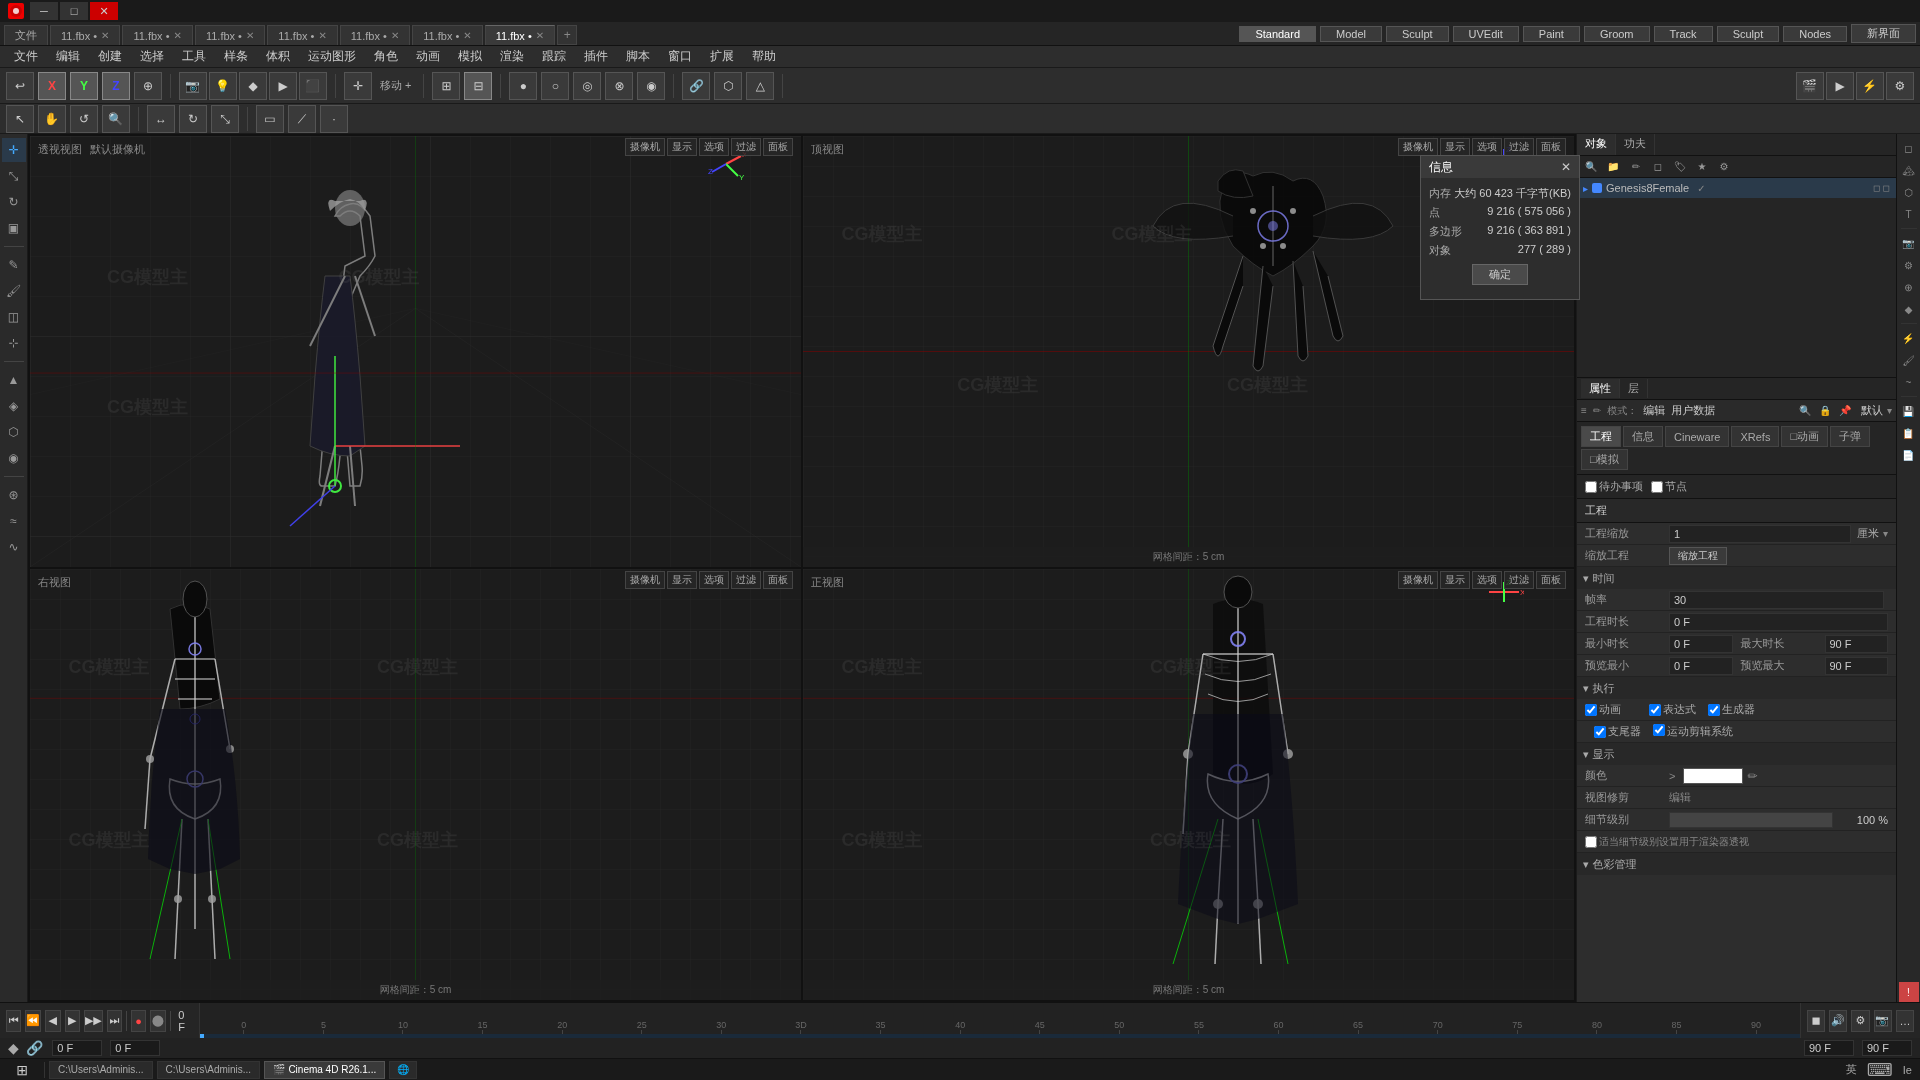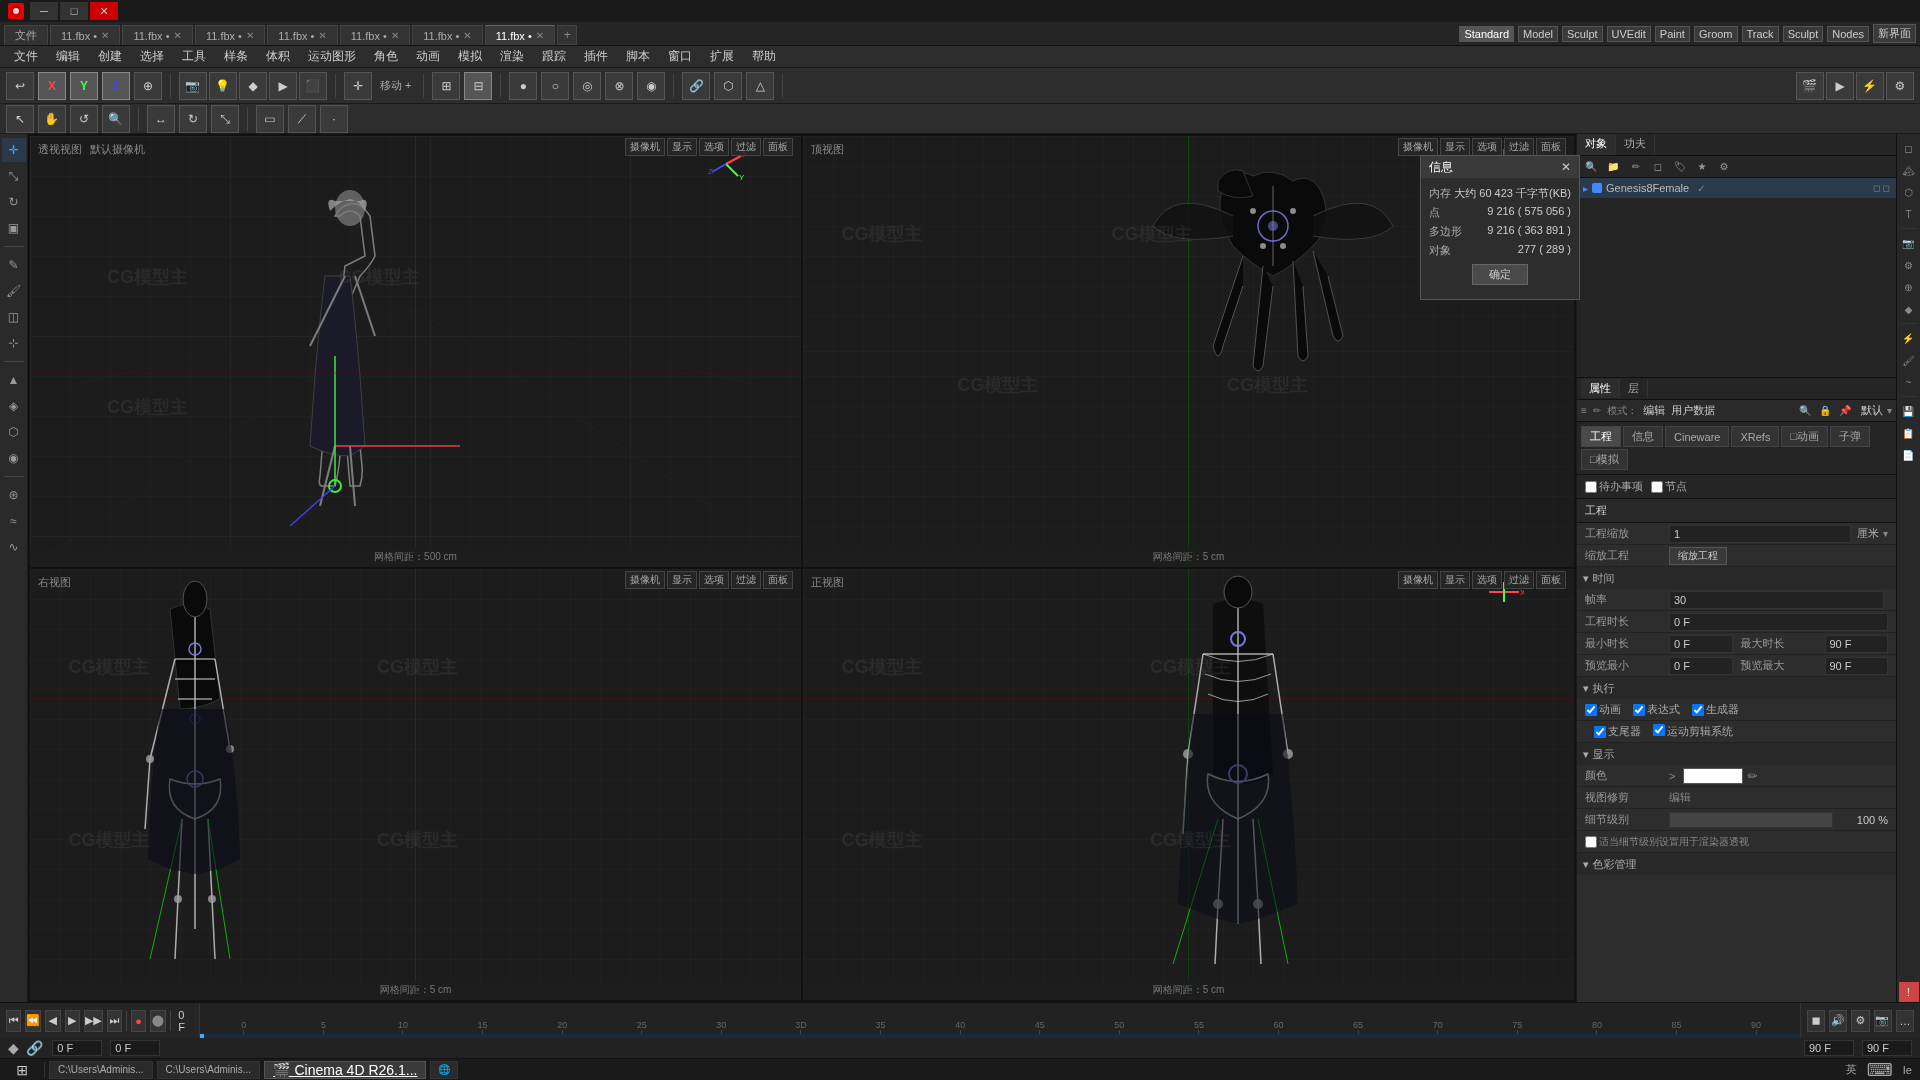--- a/index.html
+++ b/index.html
@@ -90,21 +90,21 @@
       border: 1px solid #444;
       color: #888;
       cursor: pointer;
       display: flex; align-items: center; justify-content: center;
     }
     .tab-modes {
       margin-left: auto;
       display: flex; gap: 4px; align-items: center; padding-bottom: 2px;
     }
     .tab-mode-btn {
-      padding: 1px 4px;
+      padding: 1px 15px;
       background: #3a3a3a;
       border: 1px solid #555;
       color: #ccc;
       font-size: 11px;
       cursor: pointer;
     }
     .tab-mode-btn.active {
       background: #555;
       color: #fff;
     }
@@ -768,23 +768,20 @@
         <svg width="40" height="40">
           <line x1="20" y1="20" x2="35" y2="12" stroke="#f44" stroke-width="2"></line>
           <line x1="20" y1="20" x2="32" y2="32" stroke="#4f4" stroke-width="2"></line>
           <line x1="20" y1="20" x2="6" y2="28" stroke="#44f" stroke-width="2"></line>
           <text x="36" y="13" fill="#f44" font-size="8">X</text>
           <text x="33" y="36" fill="#4f4" font-size="8">Y</text>
           <text x="2" y="30" fill="#44f" font-size="8">Z</text>
         </svg>
       </div>
 
-      <div class="vp-bottom-bar">
-        <span style="position:absolute;left:50%;transform:translateX(-50%);font-size:10px;color:#777;">网格间距：500 cm</span>
-      </div>
     </div>
 
     <div class="viewport">
       <svg class="grid-svg">
         <defs>
           <pattern id="grid2" width="30" height="30" patternUnits="userSpaceOnUse">
             <path d="M 30 0 L 0 0 0 30" fill="none" stroke="#2a2a2a" stroke-width="0.5"></path>
           </pattern>
         </defs>
         <rect width="100%" height="100%" fill="url(#grid2)"></rect>
@@ -1110,21 +1107,21 @@
       </div>
 
       <div class="prop-section-header">
         <span>▾</span>
         <span>执行</span>
       </div>
       <div class="prop-row">
         <label style="display:flex;align-items:center;gap:2px;font-size:11px;color:#aaa;">
           <input type="checkbox" checked="" style="width: 12px; height: 12px;"> 动画
         </label>
-        <label style="display:flex;align-items:center;gap:2px;font-size:11px;color:#aaa;margin-left:8px;">
+        <label style="display:flex;align-items:center;gap:2px;font-size:11px;color:#aaa;margin-left:24px;">
           <input type="checkbox" checked="" style="width: 12px; height: 12px;"> 表达式
         </label>
         <label style="display:flex;align-items:center;gap:2px;font-size:11px;color:#aaa;margin-left:8px;">
           <input type="checkbox" checked="" style="width: 12px; height: 12px;"> 生成器
         </label>
       </div>
       <div class="prop-row">
         <label style="display:flex;align-items:center;gap:2px;font-size:11px;color:#aaa;margin-left:9px;">
           <input type="checkbox" checked="" style="width: 12px; height: 12px;"> 支尾器
         </label>
@@ -1342,20 +1339,20 @@
   <input class="frame-input" type="text" value="90 F" style="">
 </div>
 
 <div id="taskbar">
 
   <button style="width:36px;height:18px;background:#1a1a1a;border:none;cursor:pointer;color:#ccc;font-size:14px;">⊞</button>
   <div style="width:1px;height:16px;background:#333;"></div>
 
   <button style="height:18px;padding:0 8px;background:#2a2a2a;border:1px solid #333;color:#aaa;font-size:10px;cursor:pointer;">C:\Users\Adminis...</button>
   <button style="height:18px;padding:0 8px;background:#2a2a2a;border:1px solid #333;color:#aaa;font-size:10px;cursor:pointer;">C:\Users\Adminis...</button>
-  <button style="height:18px;padding:0 8px;background:#3a3a3a;border:1px solid #555;color:#fff;font-size:14px;cursor:pointer;text-decoration:underline;">🎬 Cinema 4D R26.1...</button>
+  <button style="height:18px;padding:0 8px;background:#3a3a3a;border:1px solid #555;color:#fff;font-size:10px;cursor:pointer;">🎬 Cinema 4D R26.1...</button>
   <button style="width:28px;height:18px;background:#2a2a2a;border:1px solid #333;color:#aaa;font-size:10px;cursor:pointer;">🌐</button>
   <div style="flex:1;"></div>
 
   <span style="font-size:11px;color:#aaa;padding:0 4px;">英</span>
   <span style="font-size:18px;color:#aaa;padding:0 2px;">⌨</span>
   <span style="font-size:11px;color:#aaa;padding:0 4px;">Ie</span>
 </div>
 
 </body></html>

